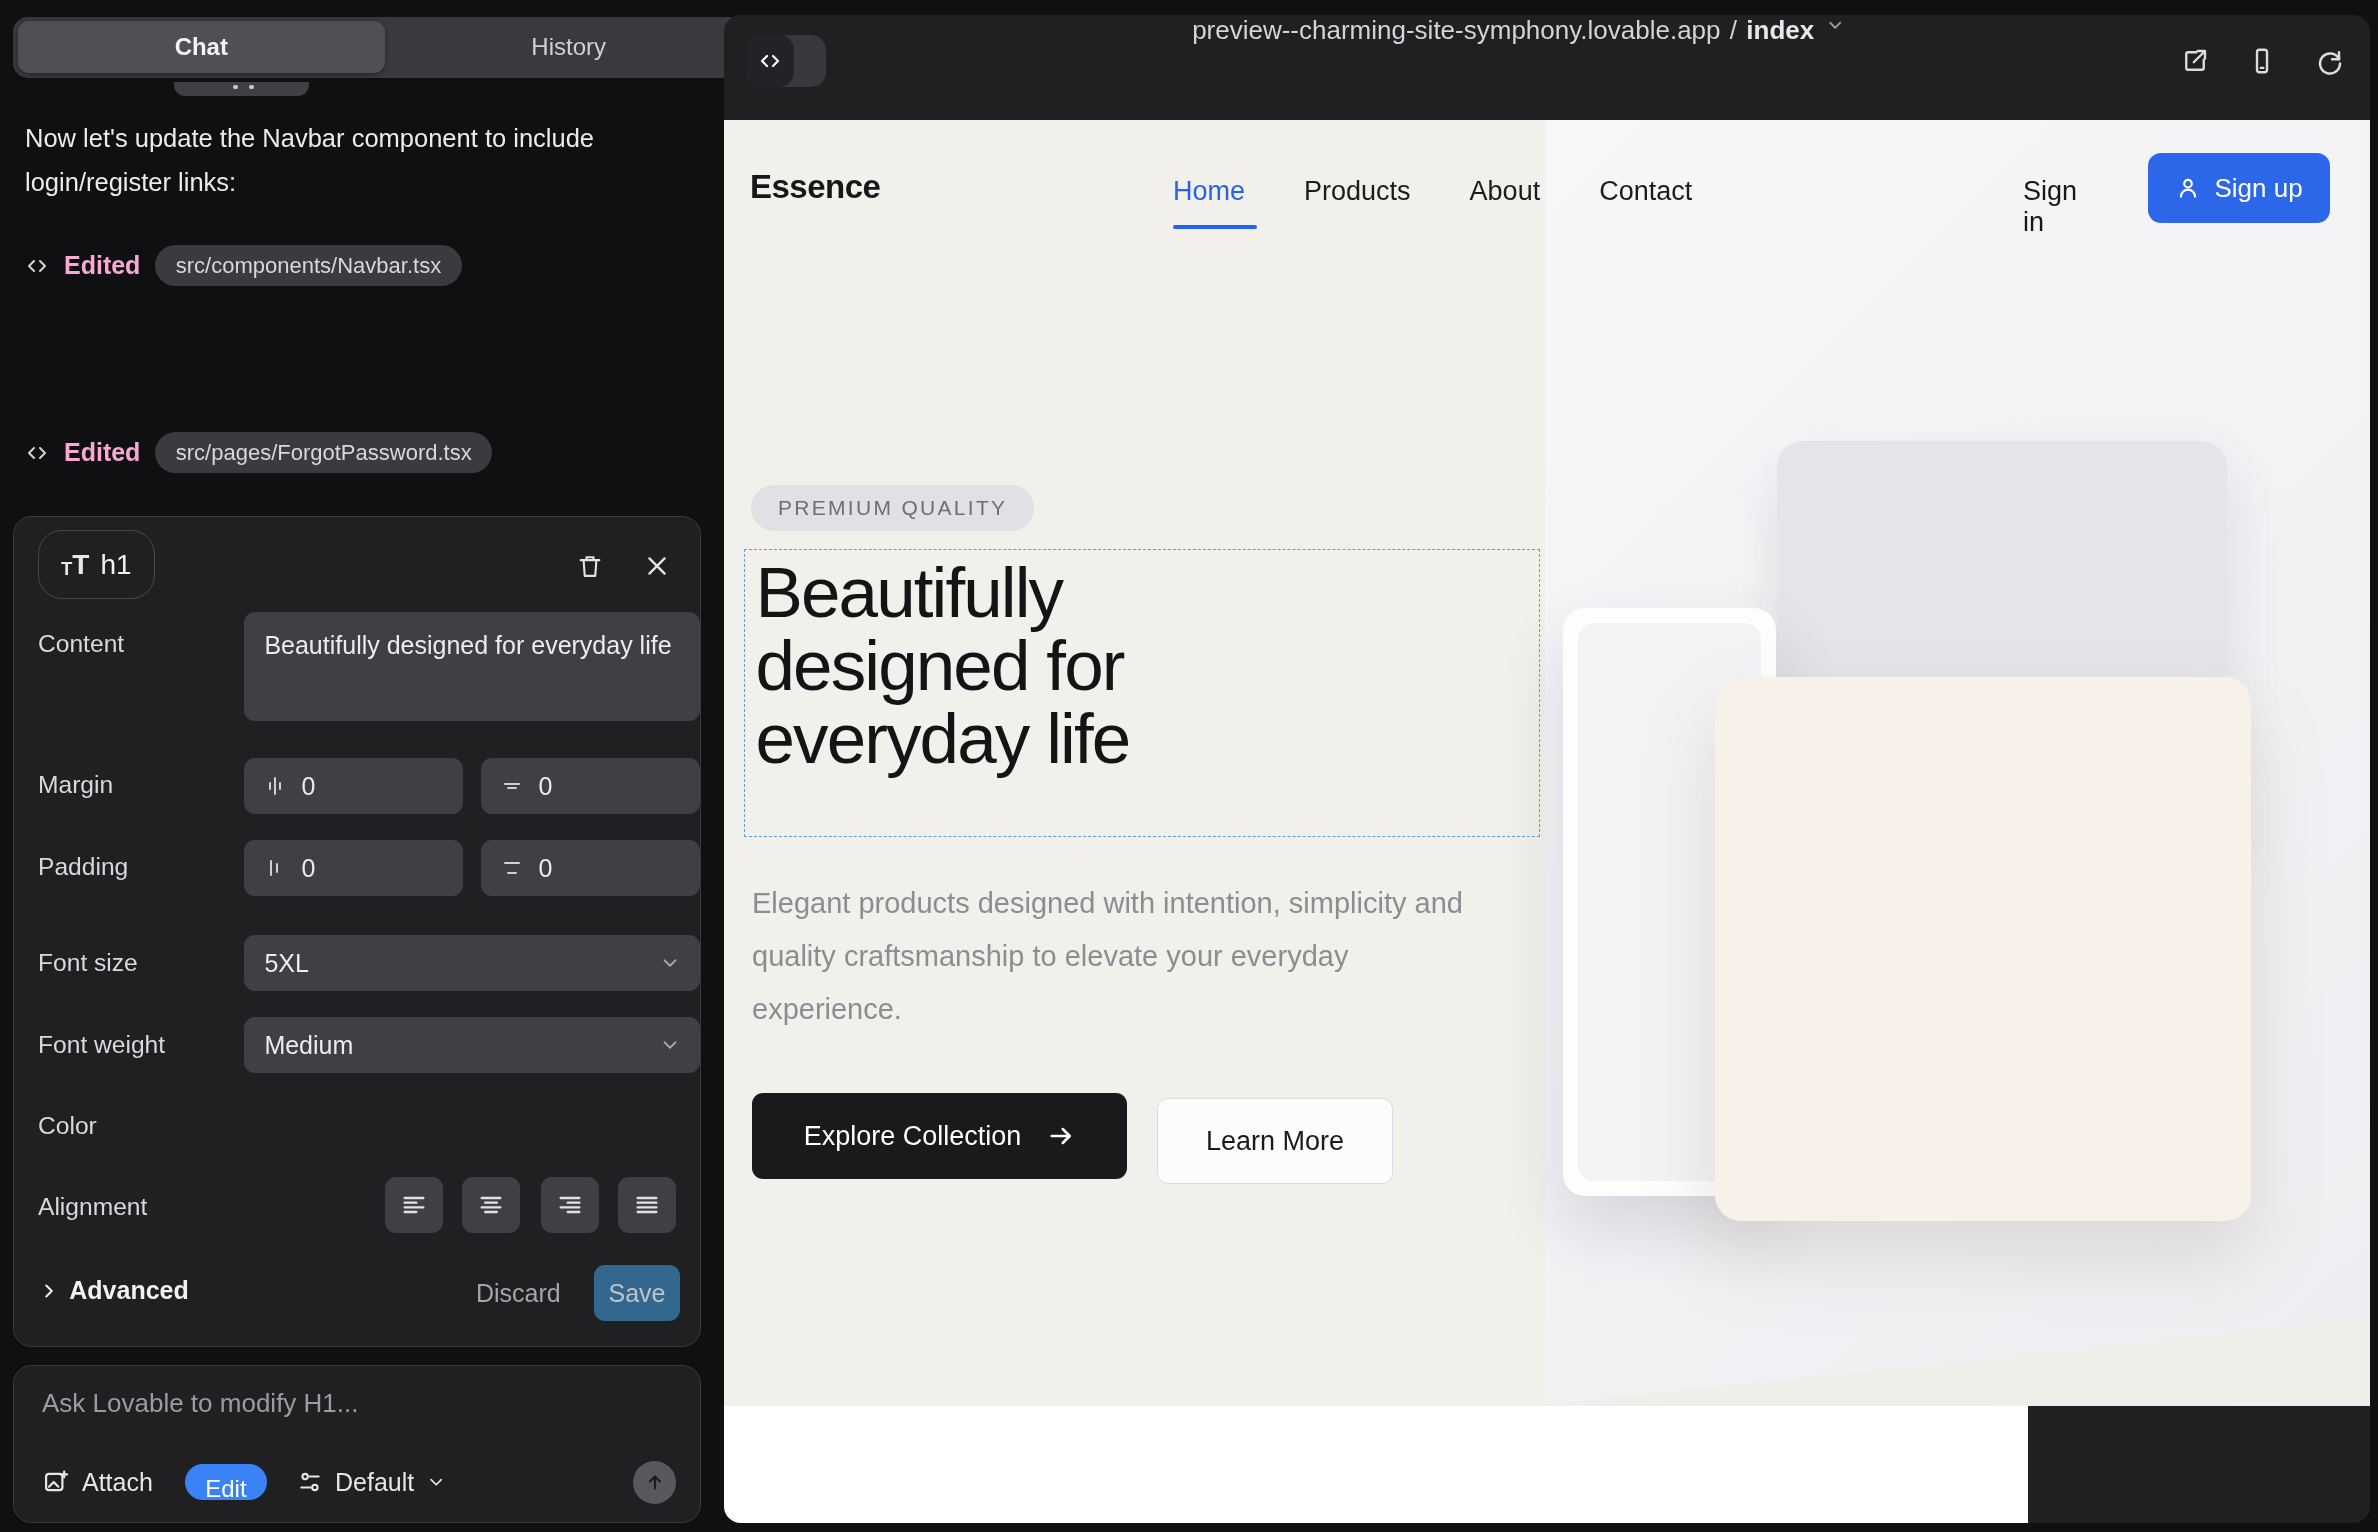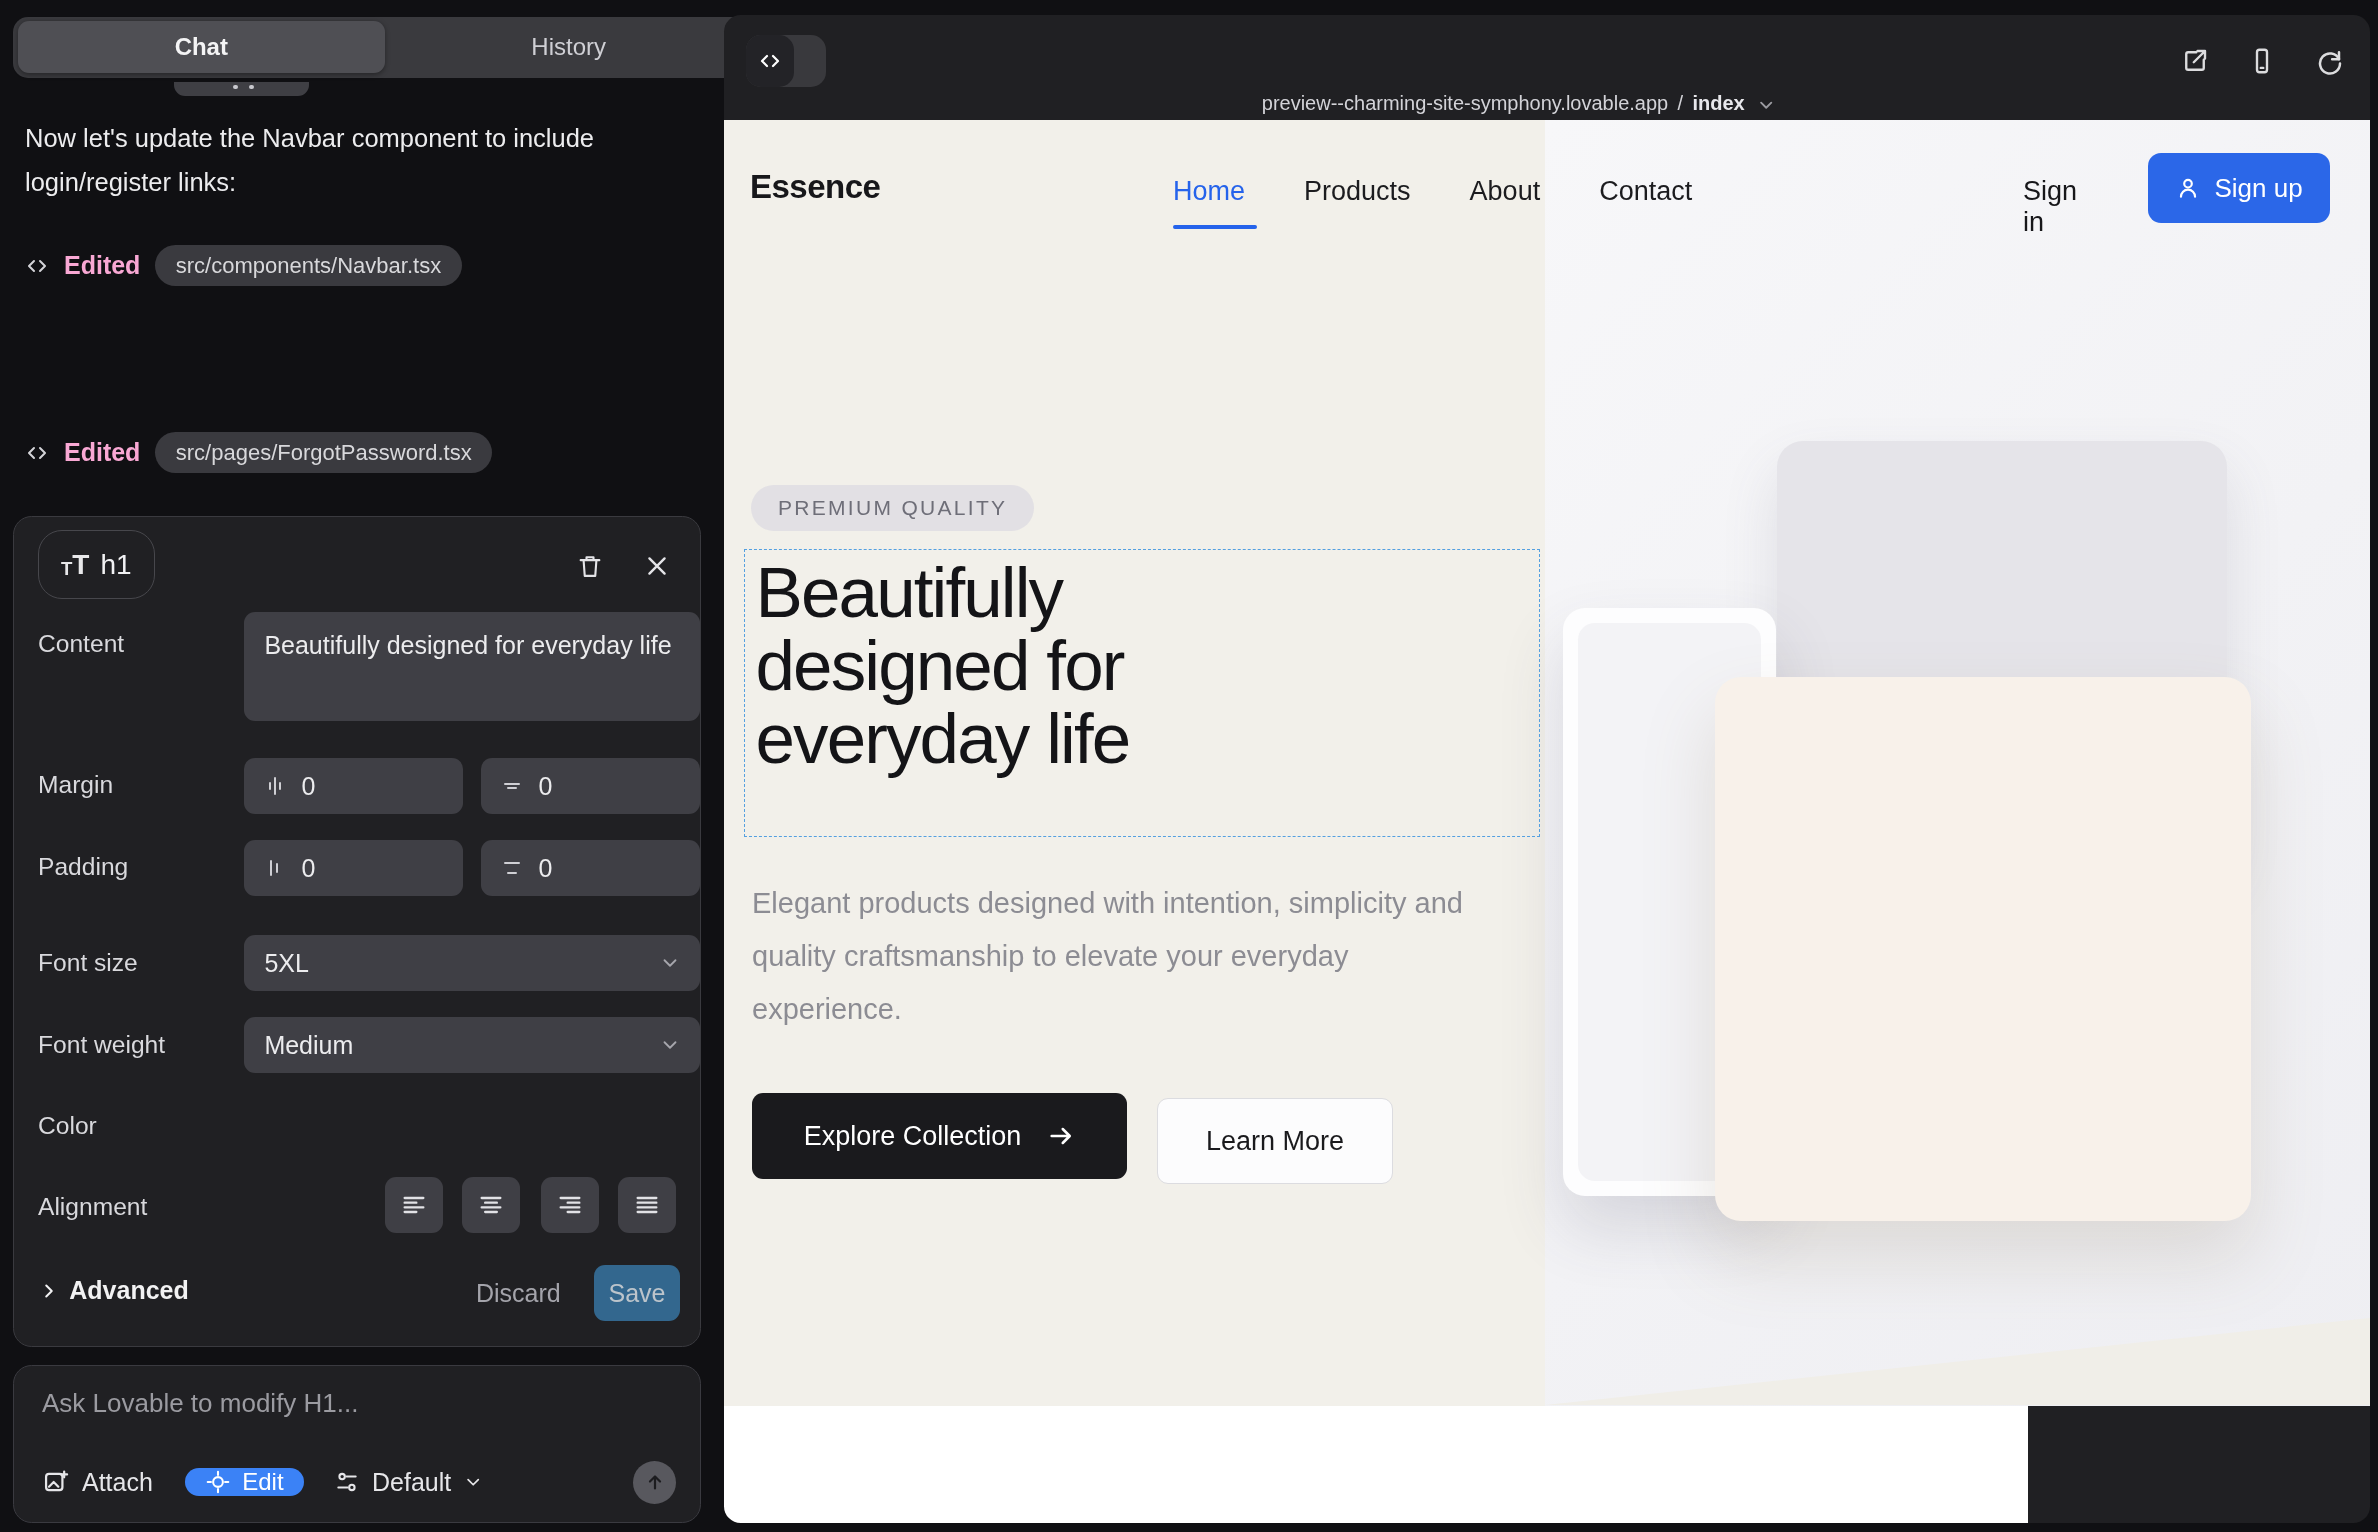--- a/index.html
+++ b/index.html
@@ -62,35 +62,35 @@
   
   .composer { left:13px; top:1365px; width:688px; height:158px; background:#202023;
               border:1.4px solid #3a3a40; border-radius:18.6px; }
   .composer textarea { position:absolute; left:28px; top:22px; width:631px; height:61px;
               background:transparent; border:none; outline:none; resize:none;
               font-family:"Liberation Sans", sans-serif; font-size:26px; color:#ececee; }
   .composer textarea::placeholder { color:#9b9ba1; }
   .c-bottom { position:absolute; left:28px; right:24px; top:93px; height:46px;
               display:flex; align-items:center; }
   .c-btn { display:flex; align-items:center; gap:12px; color:#e6e6e9; font-size:25px; cursor:pointer; }
-  .edit-pill { margin-left:32px; height:28px; padding:0 20.4px; border-radius:22px; background:#3b82f6;
-               display:flex; align-items:center; gap:11px; color:#fff; font-size:24px; cursor:pointer; }
+  .edit-pill { margin-left:32px; height:36px; padding:0 20.4px; border-radius:22px; background:#3b82f6;
+               display:flex; align-items:center; gap:11px; color:#fff; font-size:24px; cursor:pointer;flex-direction:column; }
   .default-btn { margin-left:30px; }
   .send { margin-left:auto; width:43px; height:43px; border-radius:50%; background:#58585e;
           display:flex; align-items:center; justify-content:center; color:#1c1c1f; cursor:pointer; }
 
   
   .preview { left:724px; top:15px; width:1646px; height:1508px; border-radius:16.7px;
              background:#202023; overflow:hidden; }
   .toggle { position:absolute; left:22px; top:19.5px; width:80px; height:52px; background:#39393d;
             border-radius:15px; cursor:pointer; }
   .toggle-left { position:absolute; left:0; top:0; width:48px; height:52px; background:#232327;
                  border-radius:15px; display:flex; align-items:center; justify-content:center; color:#fff; }
   .url-wrap { position:absolute; left:111px; right:167px; top:0; height:100px; display:flex;
-              align-items:flex-end; justify-content:center; gap:9.3px; font-size:20px; color:#d3d3d8; }
+              align-items:flex-start; justify-content:center; gap:9.3px; font-size:26px; color:#d3d3d8; }
   .url-page { font-weight:600; color:#e8e8ec; }
   .url-chev { color:#9a9aa0; margin-left:1.9px; }
   .bar-actions { position:absolute; right:26px; top:0; height:91px; display:flex; align-items:center;
                  gap:37px; color:#dcdcde; }
   .bar-actions .icon-a { cursor:pointer; }
 
   .site { position:absolute; left:0; top:105px; width:1304px; height:1417px; background:#ffffff; }
   .hero-left { left:0; top:0; width:821px; height:1286px; background:#f2f0ea; }
   .hero-right { left:821px; top:0; width:825px; height:1286px;
                 background:linear-gradient(135deg,#f7f7f9 0%,#f2f2f5 55%,#eeeef2 100%); }

